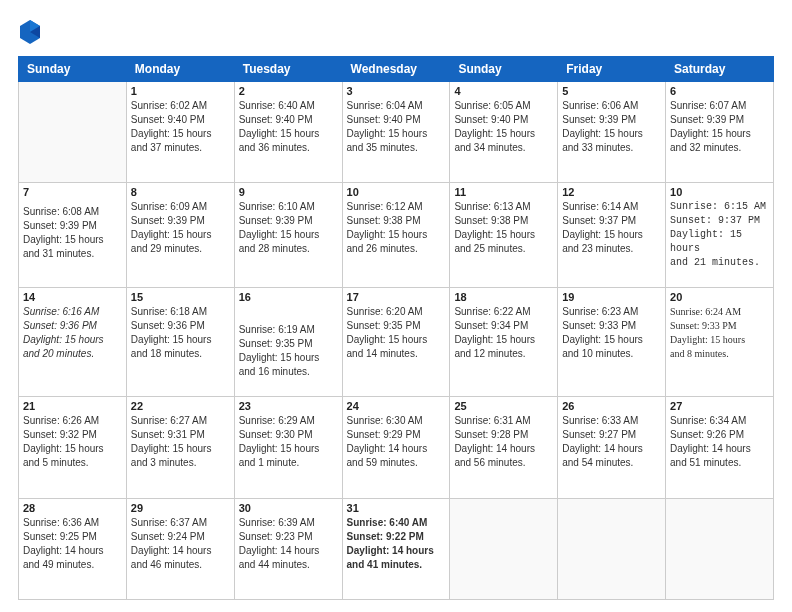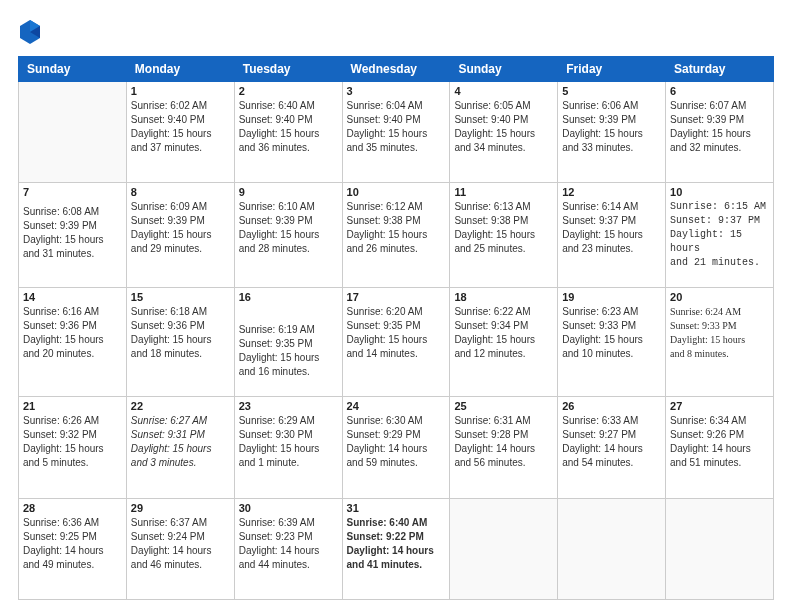--- a/index.html
+++ b/index.html
@@ -212,21 +212,21 @@
             <span class="day-num">10</span>
             <div class="day-info" style="white-space: pre-line; font-family: Liberation Mono, monospace;">Sunrise: 6:15 AM
 Sunset: 9:37 PM
 Daylight: 15 hours
 and 21 minutes.</div>
           </td>
         </tr>
         <tr>
           <td>
             <span class="day-num">14</span>
-            <div class="day-info" style="white-space: pre-line;">Sunrise: 6:16 AM
+            <div class="day-info" style="white-space: pre-line; font-style: italic;">Sunrise: 6:16 AM
 Sunset: 9:36 PM
 Daylight: 15 hours
 and 20 minutes.</div>
           </td>
           <td>
             <span class="day-num">15</span>
             <div class="day-info" style="white-space: pre-line;">Sunrise: 6:18 AM
 Sunset: 9:36 PM
 Daylight: 15 hours
 and 18 minutes.</div>
@@ -270,21 +270,21 @@
         <tr>
           <td>
             <span class="day-num">21</span>
             <div class="day-info" style="white-space: pre-line;">Sunrise: 6:26 AM
 Sunset: 9:32 PM
 Daylight: 15 hours
 and 5 minutes.</div>
           </td>
           <td>
             <span class="day-num">22</span>
-            <div class="day-info" style="white-space: pre-line; font-style: italic;">Sunrise: 6:27 AM
+            <div class="day-info" style="white-space: pre-line;">Sunrise: 6:27 AM
 Sunset: 9:31 PM
 Daylight: 15 hours
 and 3 minutes.</div>
           </td>
           <td>
             <span class="day-num">23</span>
             <div class="day-info" style="white-space: pre-line;">Sunrise: 6:29 AM
 Sunset: 9:30 PM
 Daylight: 15 hours
 and 1 minute.</div>

